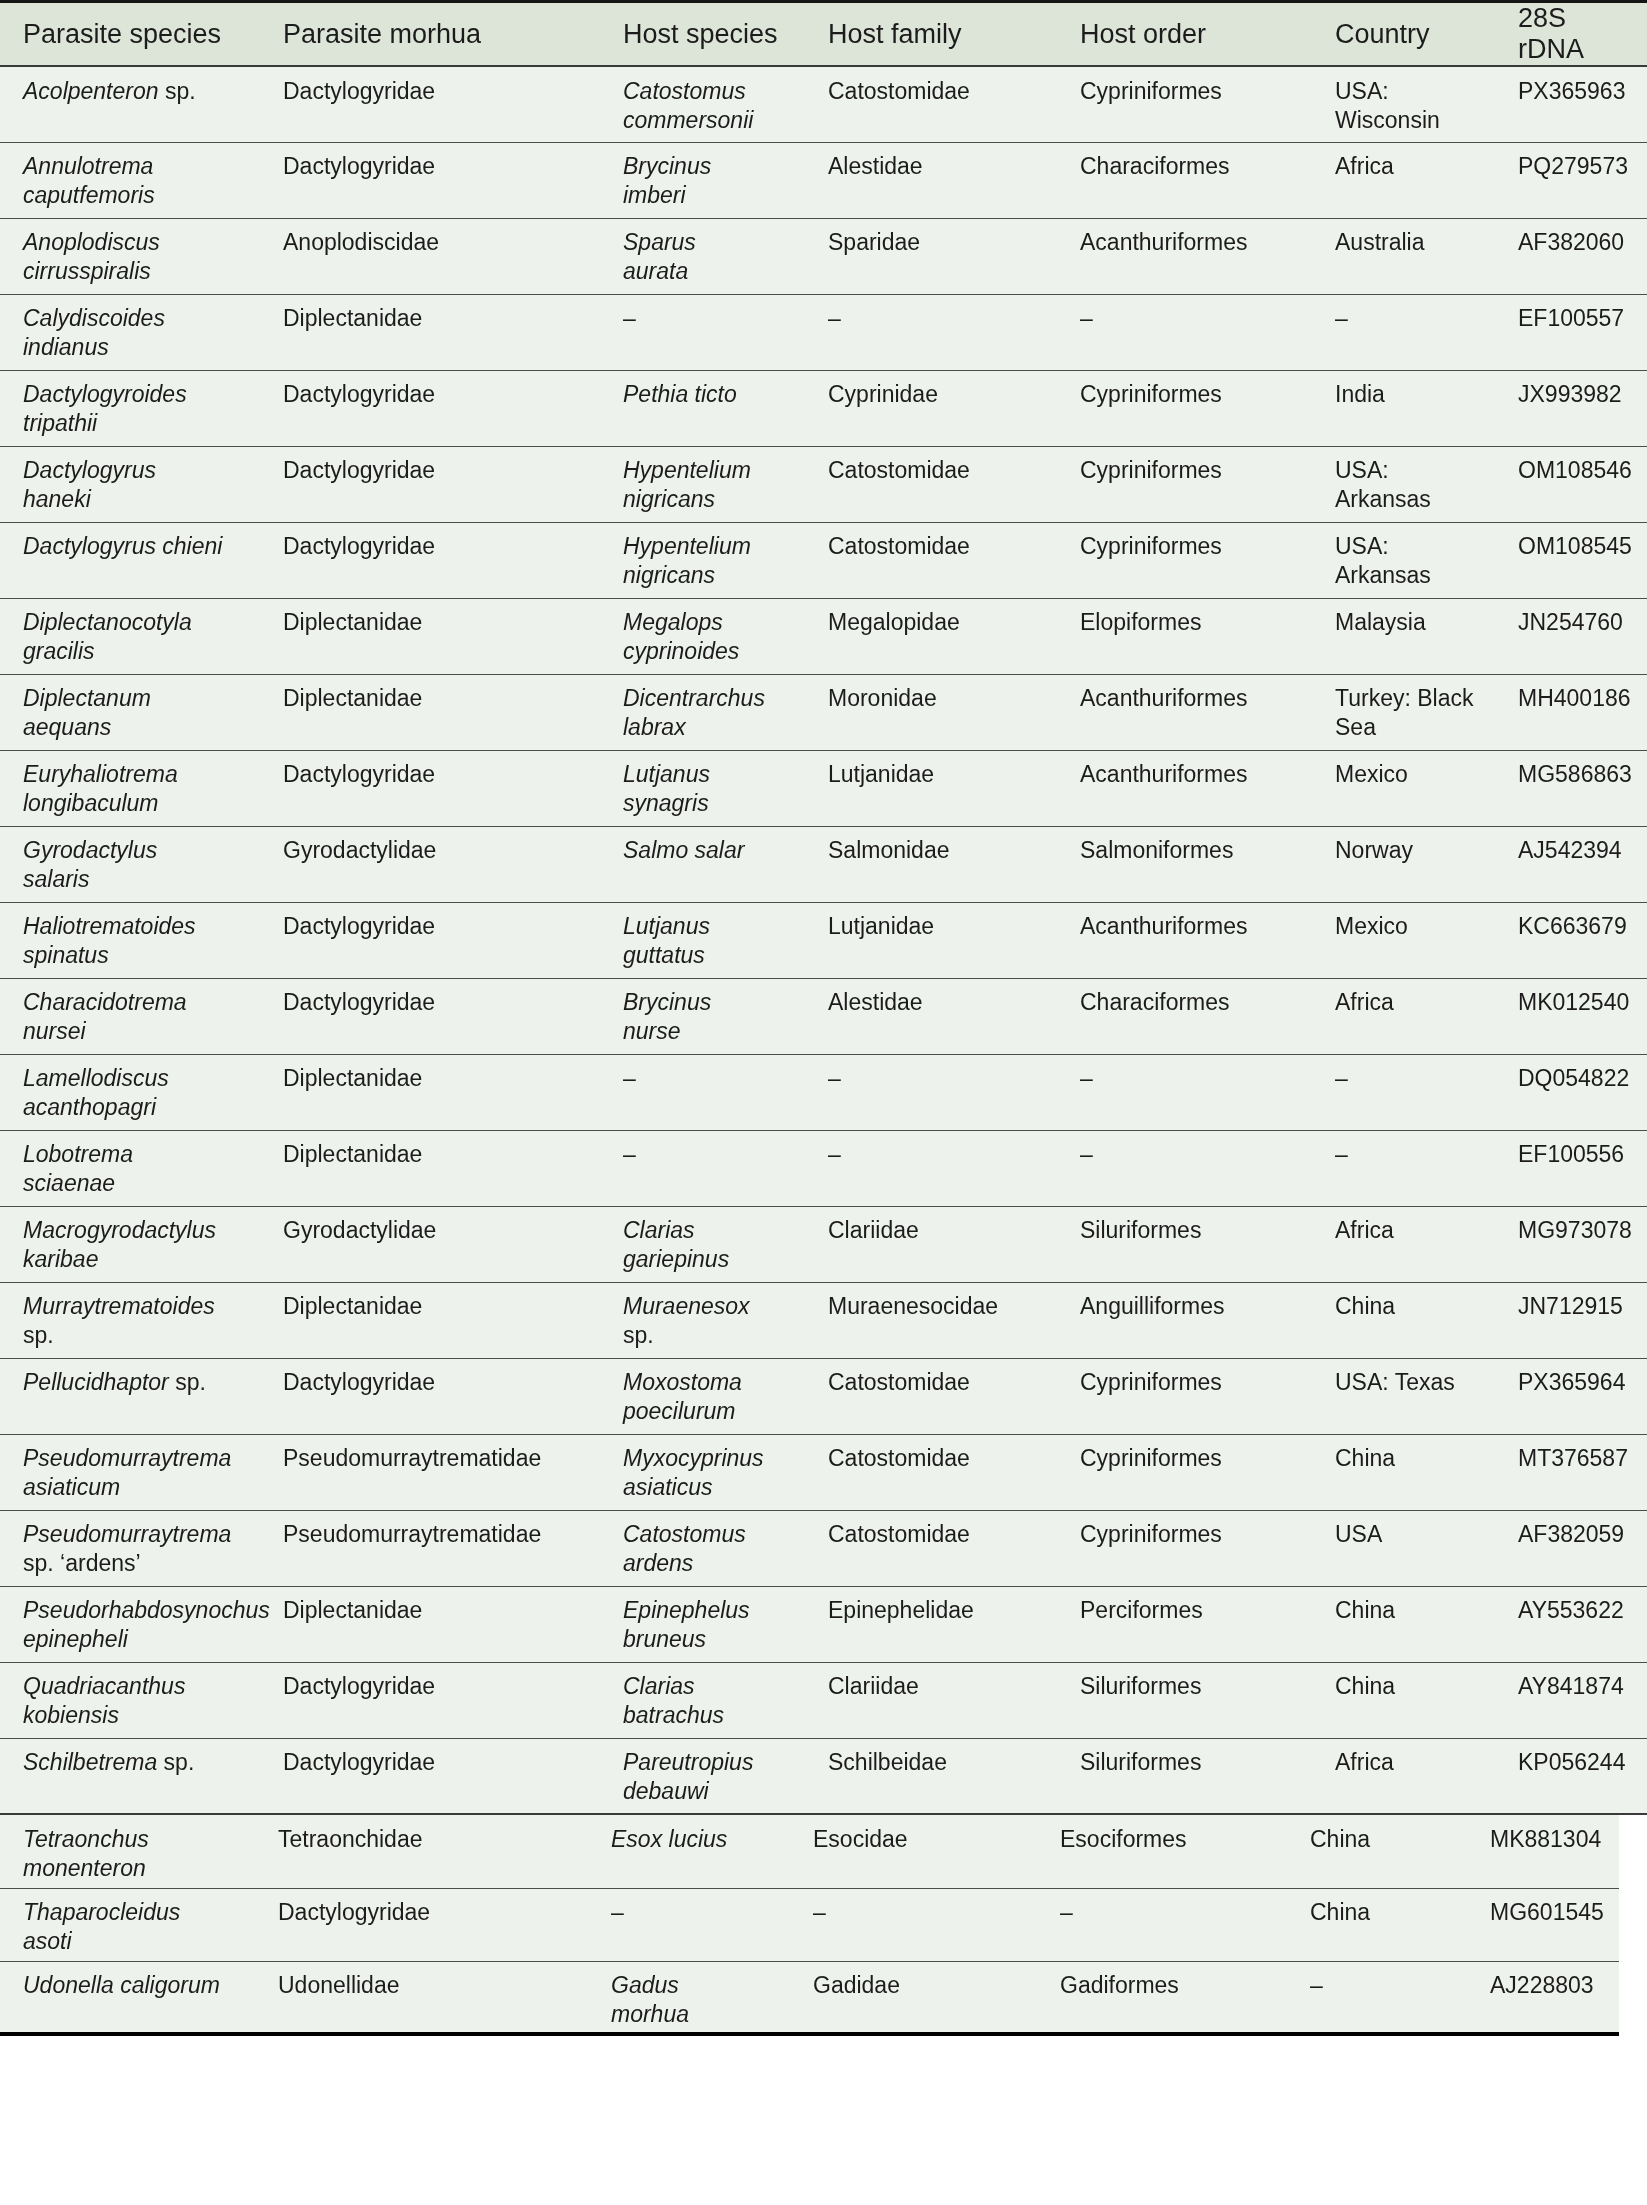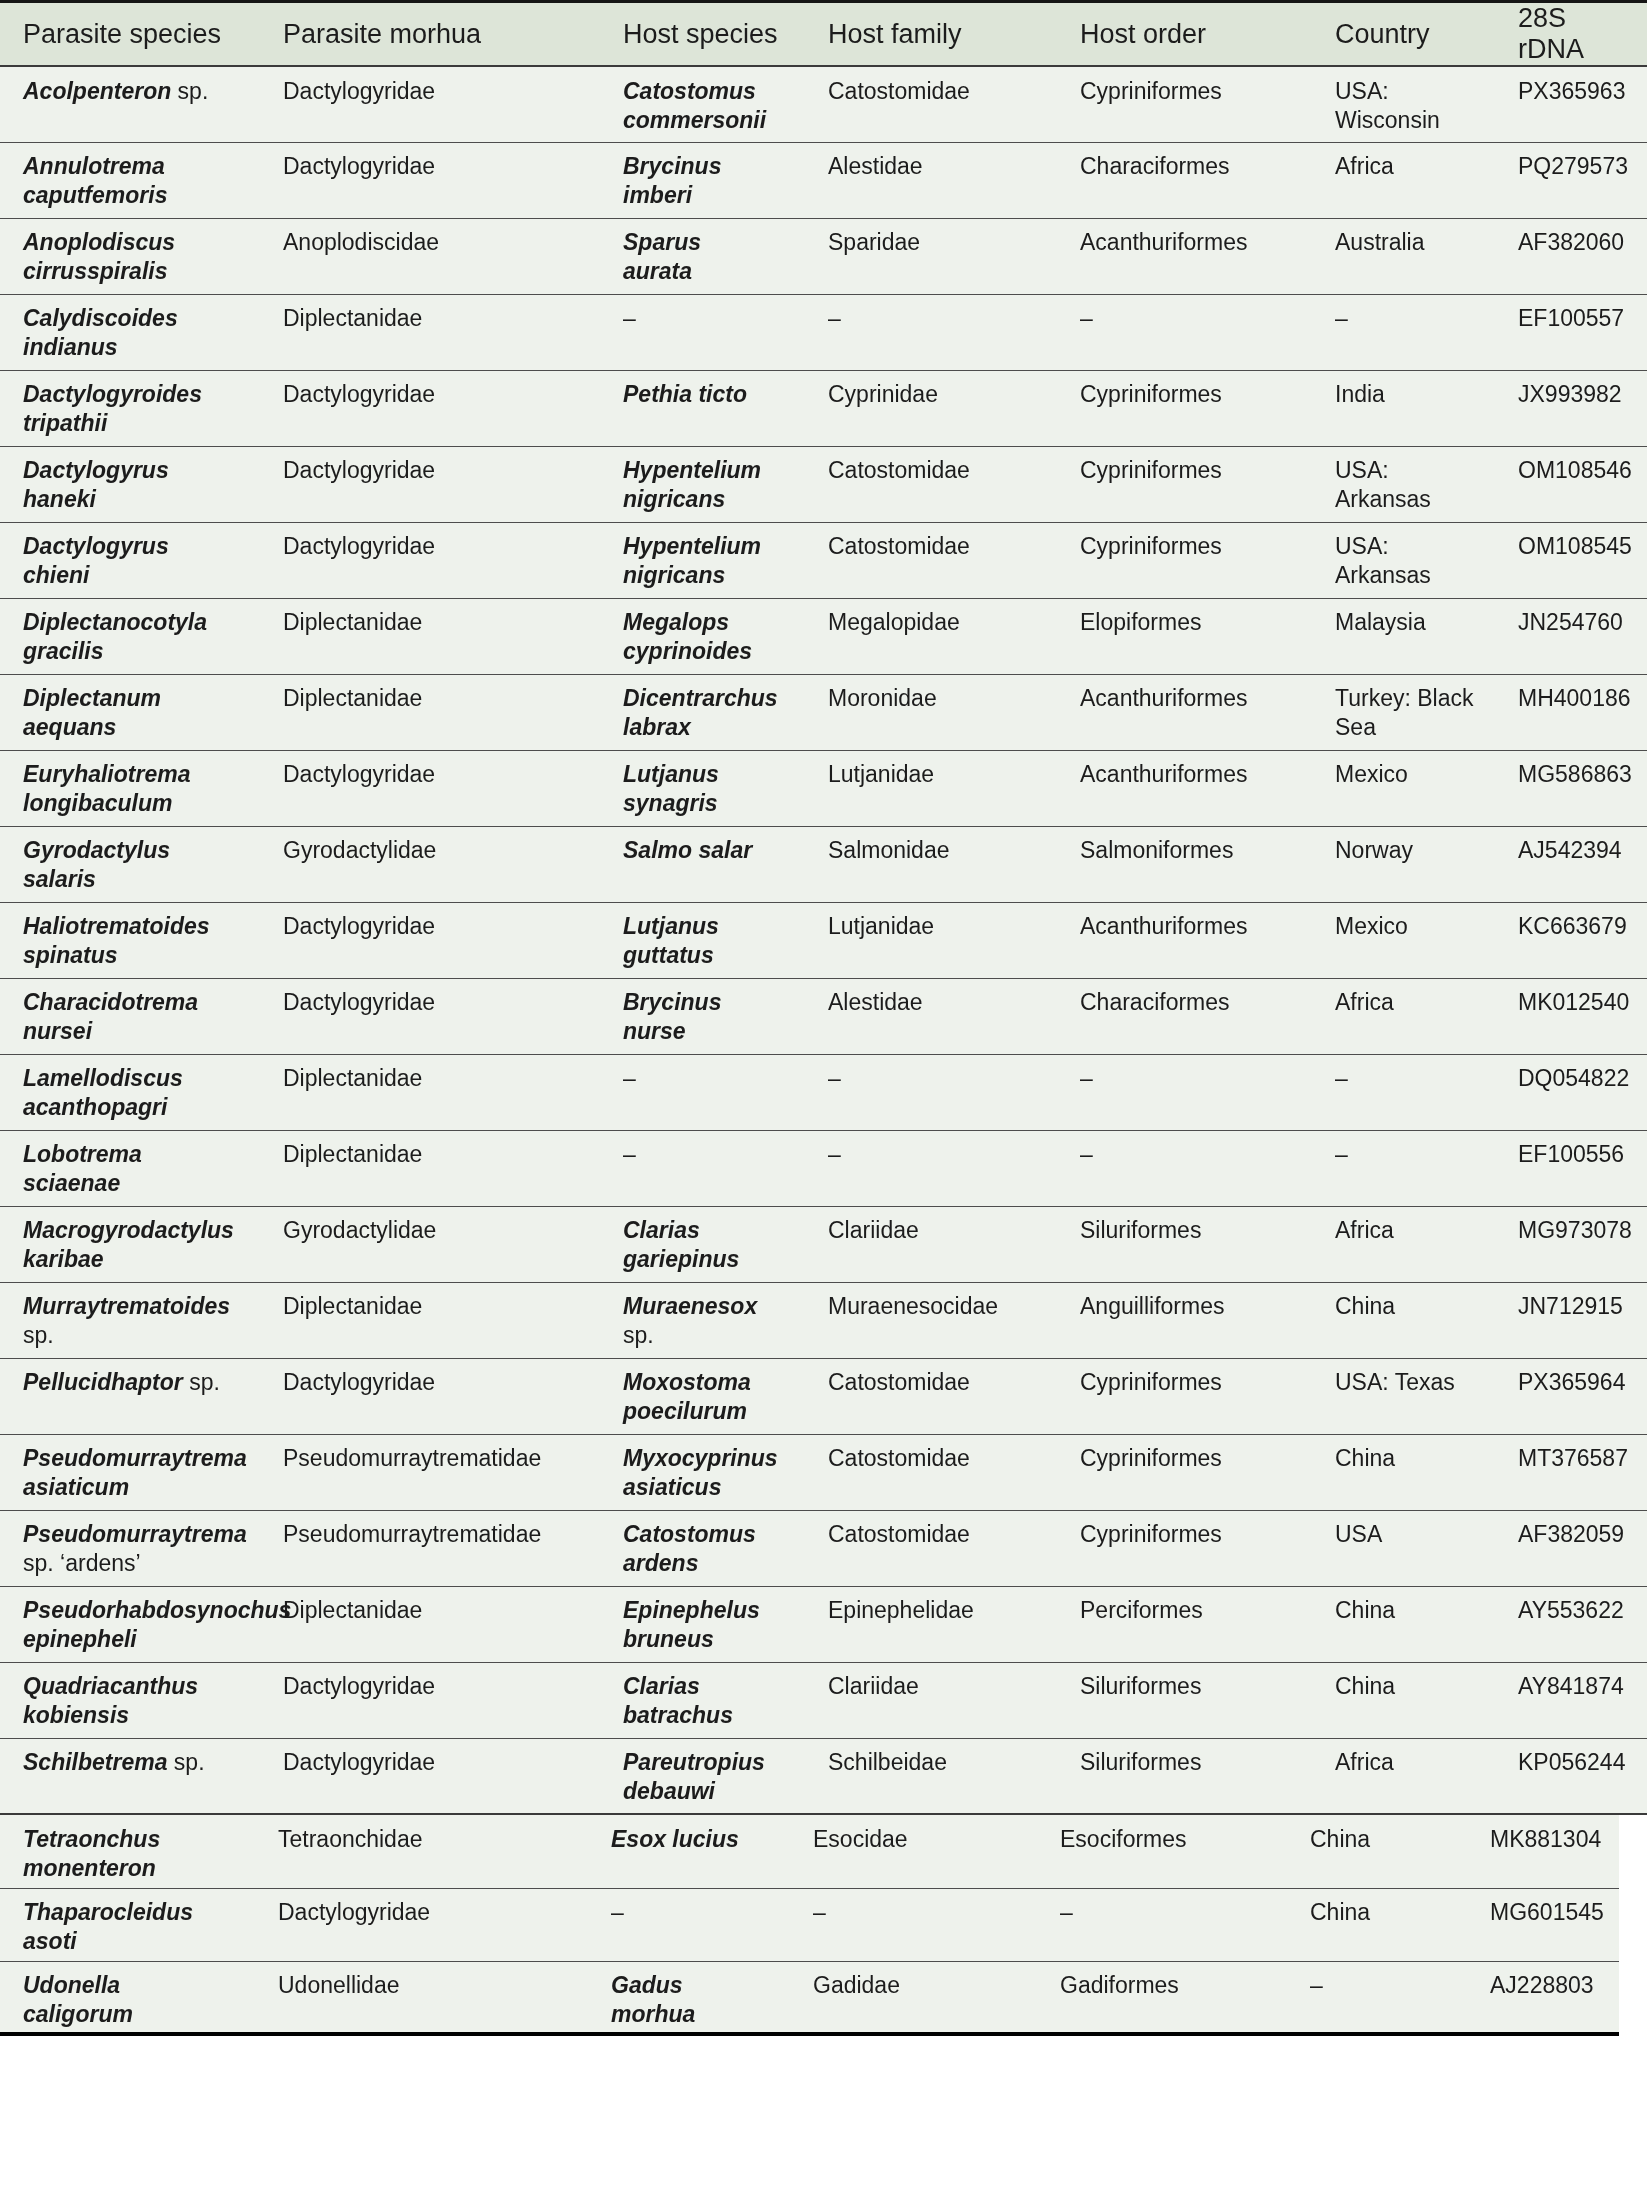--- a/index.html
+++ b/index.html
@@ -49,21 +49,21 @@
     border-bottom: 1.5px solid #4d4d4d;
   }
   #main-table tbody tr { height: 76px; }
   #outgroup-table tbody tr { height: 73px; }
   #outgroup-table tbody tr:last-child td { border-bottom: none; }
   th.col0, td.col0 { padding-left: 23px; }
   td.col0 { padding-right: 53px; }
   td.col2 { padding-right: 61px; }
   td.col5 { padding-right: 42px; }
   td.col6 { padding-right: 7.6px; }
-  .italic { font-style: italic; font-weight: bold; }
+  .italic { font-style: italic; }
 </style>
 </head>
 <body>
 
 <div id="page">
 
   <table id="main-table">
     <colgroup>
       <col style="width:283px">
         <col style="width:340px">

